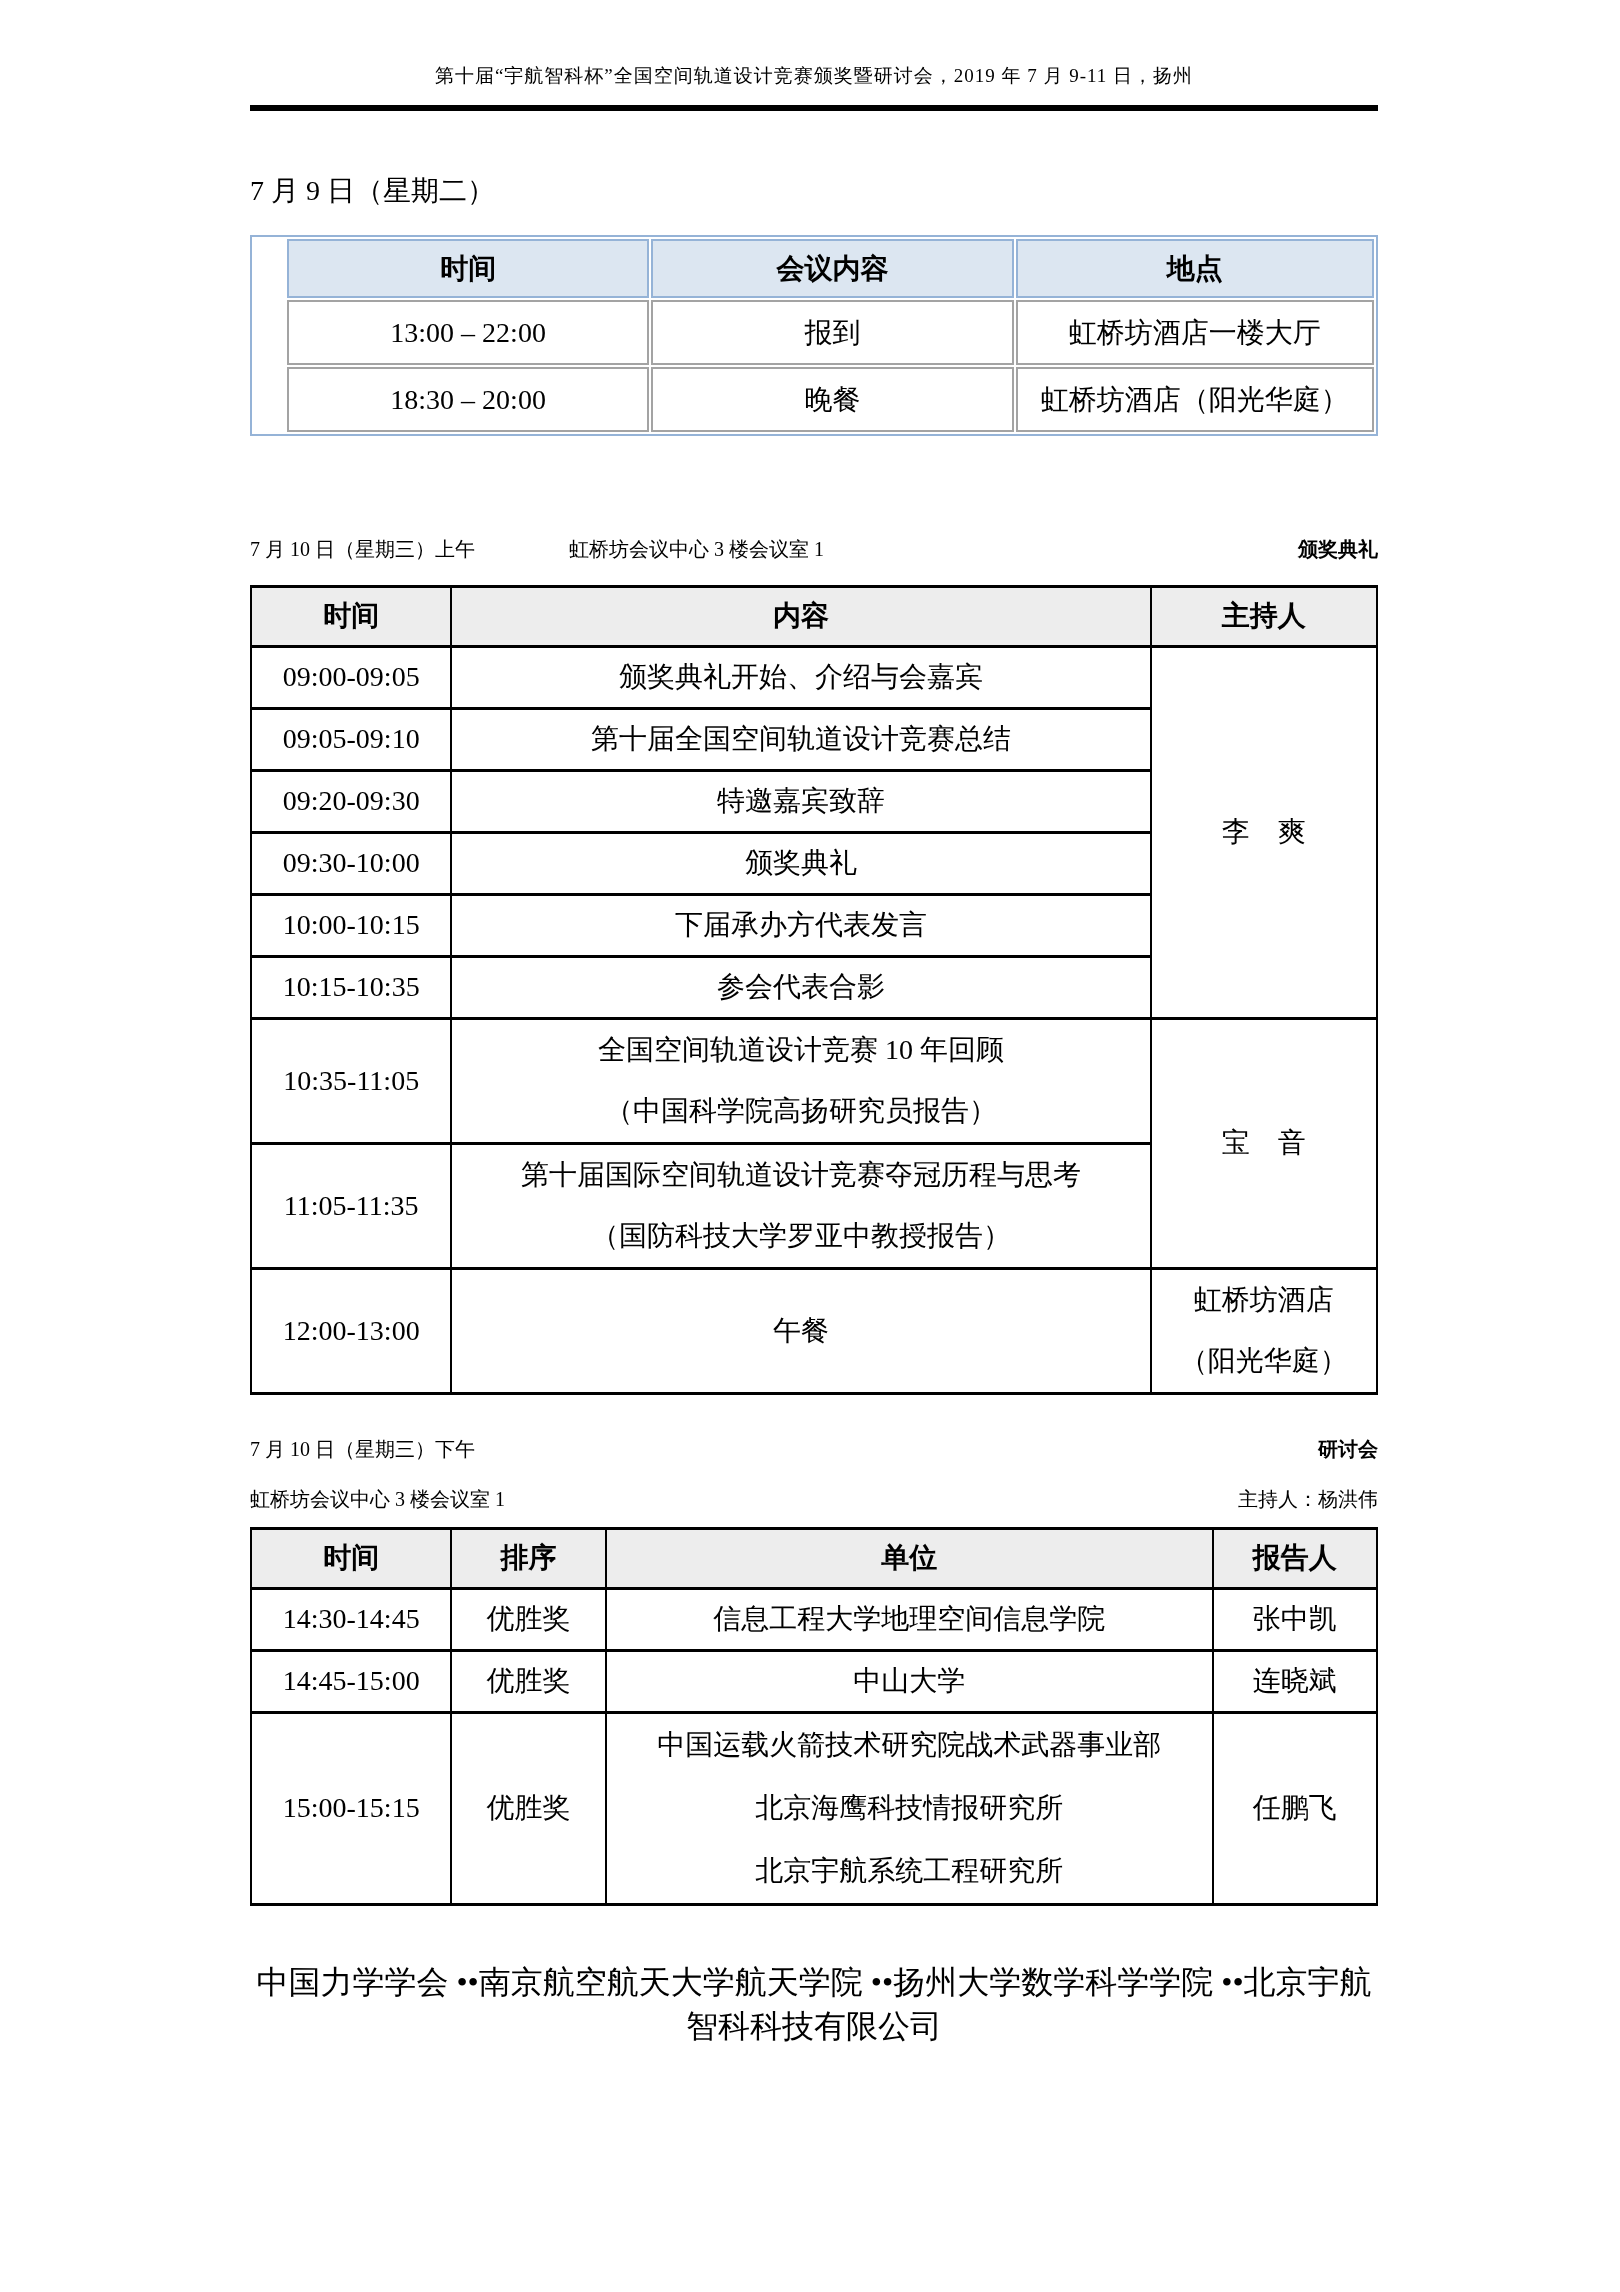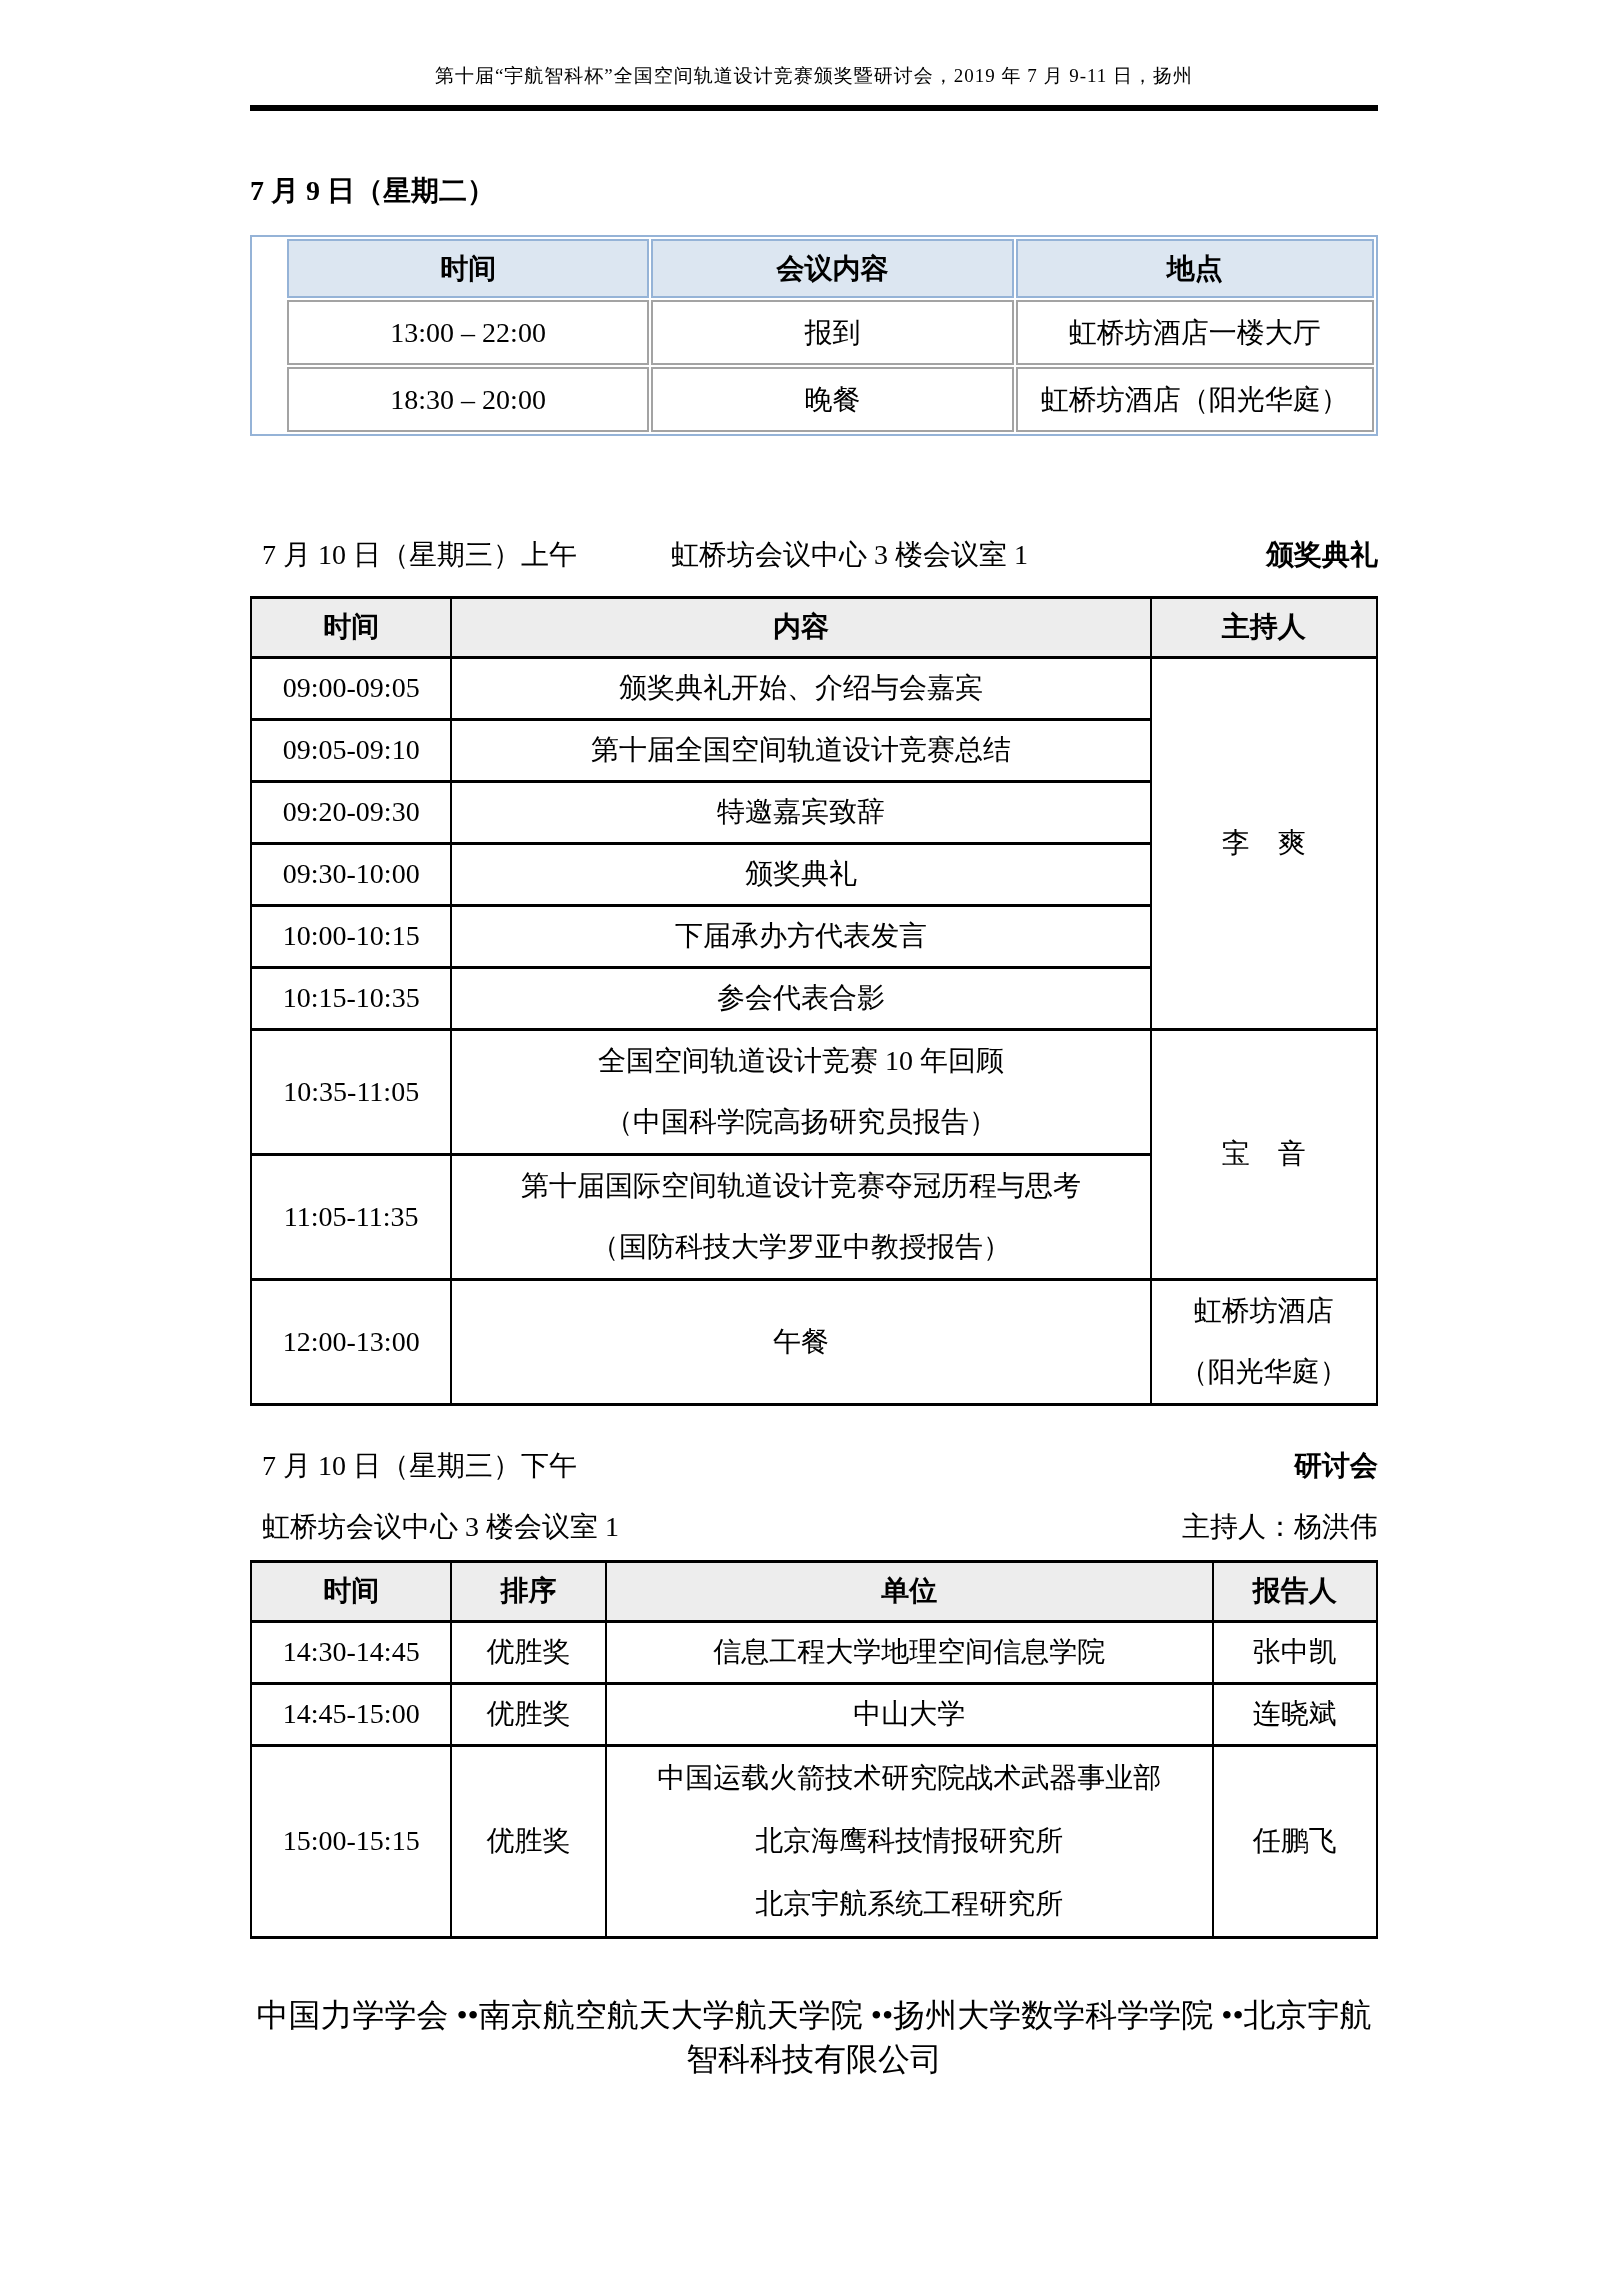--- a/index.html
+++ b/index.html
@@ -14,42 +14,42 @@
   .content { width: 1128px; margin-left: 250px; }
 
   .doc-title {
     padding-top: 63px;
     text-align: center;
     font-size: 19px;
     letter-spacing: 1px;
   }
   .rule { margin-top: 15.7px; height: 5.9px; background: #000; }
 
-  .sec-title { margin-top: 61px; font-size: 28px; font-weight: bold; }
+  .sec-title { margin-top: 61px; font-size: 28px; }
 
   table { width: 100%; table-layout: fixed; font-size: 28px; border-collapse: collapse; padding-left: 33px; }
   th, td { text-align: center; vertical-align: middle; padding: 0; overflow: hidden; }
 
   
   .t1 {
     margin-top: 25.5px;
     border-collapse: separate;
     border-spacing: 2px;
     border: 2px solid #95B3D7;
   }
   .t1 th {
     background: #DCE6F1;
     border: 2px solid #95B3D7;
     height: 55px;
     font-weight: bold;
   }
   .t1 td { border: 2px solid #a3a3a3; height: 61px; }
 
   
-  .sec-line { display: flex; align-items: center; font-size: 28px; margin-left: 12px; }
+  .sec-line { display: flex; align-items: center; font-size: 20px; }
   .sec2 { margin-top: 100px; }
   .sec2 .venue { margin-left: 94px; }
   .bold-label { margin-left: auto; font-weight: bold; }
   .sec3a { margin-top: 41px; }
   .sec3b { margin-top: 23.5px; justify-content: space-between; }
 
   
   .tg { margin-top: 21.6px; }
   .tg th, .tg td {
     border: 2.9px solid #000;

